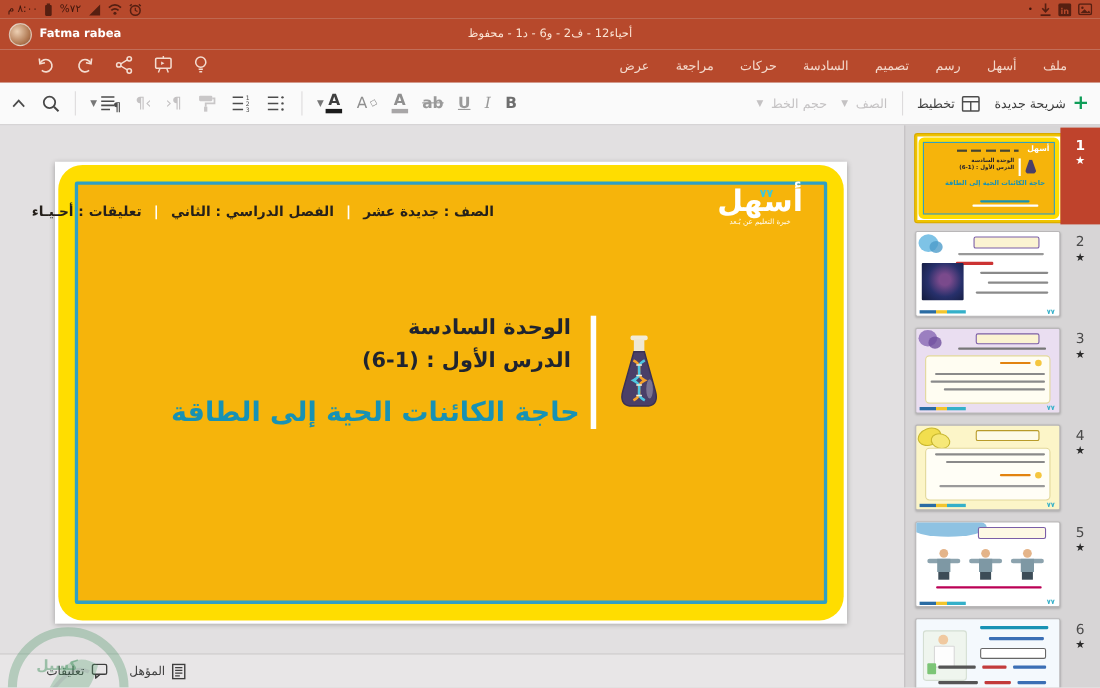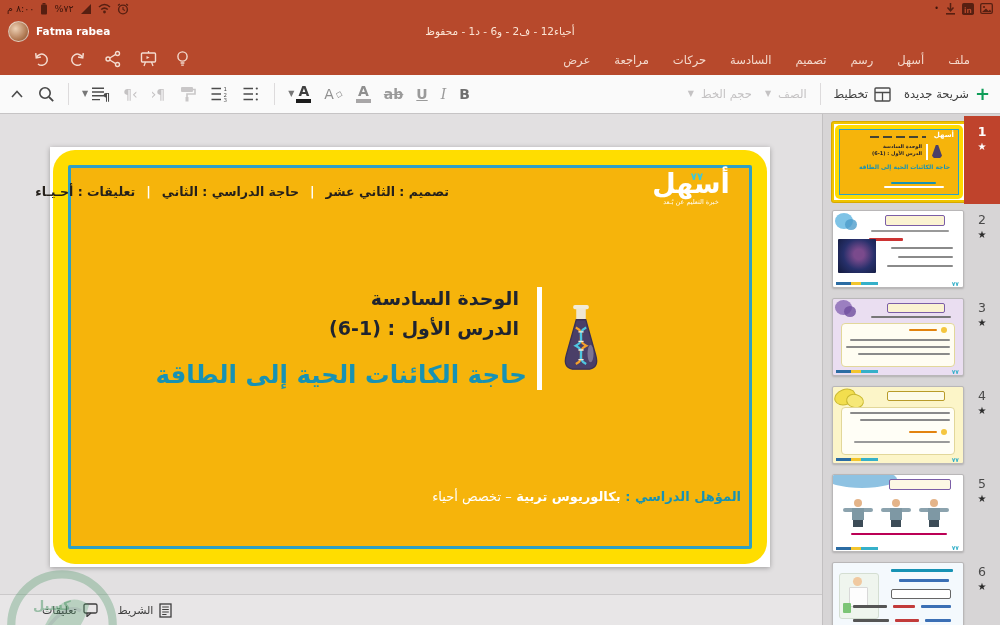--- a/index.html
+++ b/index.html
@@ -254,21 +254,21 @@
   </div>
 
   <div class="content">
 
     <div class="editor">
       <div class="page">
         <div class="slouter">
           <div class="slinner">
 
             <div class="shinfo">
-              <span>تصميم : الثاني عشر</span><span class="sep">|</span><span>حاجة الدراسي : الثاني</span><span class="sep">|</span><span>تعليقات : أحـيـاء</span>
+              <span>الصف : جديدة عشر</span><span class="sep">|</span><span>الفصل الدراسي : الثاني</span><span class="sep">|</span><span>تعليقات : أحـيـاء</span>
             </div>
 
             <div class="sllogo">
               <div class="logoword">أسهل</div>
               <span class="logomark">٧٧</span>
               <div class="logotag">خبرة التعليم عن بُـعد</div>
             </div>
 
             <div class="whitebar"></div>
 
@@ -283,34 +283,33 @@
             </svg>
 
             <div class="slunit">
               <span>الوحدة السادسة</span><br>
               <span>الدرس الأول : (1-6)</span>
             </div>
 
             <div class="sltitle">حاجة الكائنات الحية إلى الطاقة</div>
 
             <div class="slpres">
-              <div><span class="teal">المؤهل الدراسي :</span> <span class="white">بكالوريوس تربية</span> <span class="white" style="font-weight:normal">– تخصص أحياء</span></div>
             </div>
 
           </div>
         </div>
       </div>
 
       <div class="ebottom">
         <div class="bitem">
           <svg width="13" height="15" viewBox="0 0 13 15" style="color:#3E3E3E">
               <rect x="1" y="1" width="11" height="13" stroke="currentColor" stroke-width="1.3" fill="none"></rect>
               <path d="M3.2 4 L9.8 4 M3.2 6.5 L9.8 6.5 M3.2 9 L9.8 9 M3.2 11.5 L7.5 11.5" stroke="currentColor" stroke-width="1.1"></path>
             </svg>
-          <span>الشريط</span>
+          <span>المؤهل</span>
         </div>
         <div class="bitem">
           <svg width="15" height="14" viewBox="0 0 15 14" style="color:#3E3E3E">
               <rect x="1" y="1" width="13" height="9" rx="1.5" stroke="currentColor" stroke-width="1.3" fill="none"></rect>
               <path d="M4 10 L4 13.5 L8 10" stroke="currentColor" stroke-width="1.3" fill="none"></path>
             </svg>
           <span>تعليقات</span>
         </div>
       </div>
 

